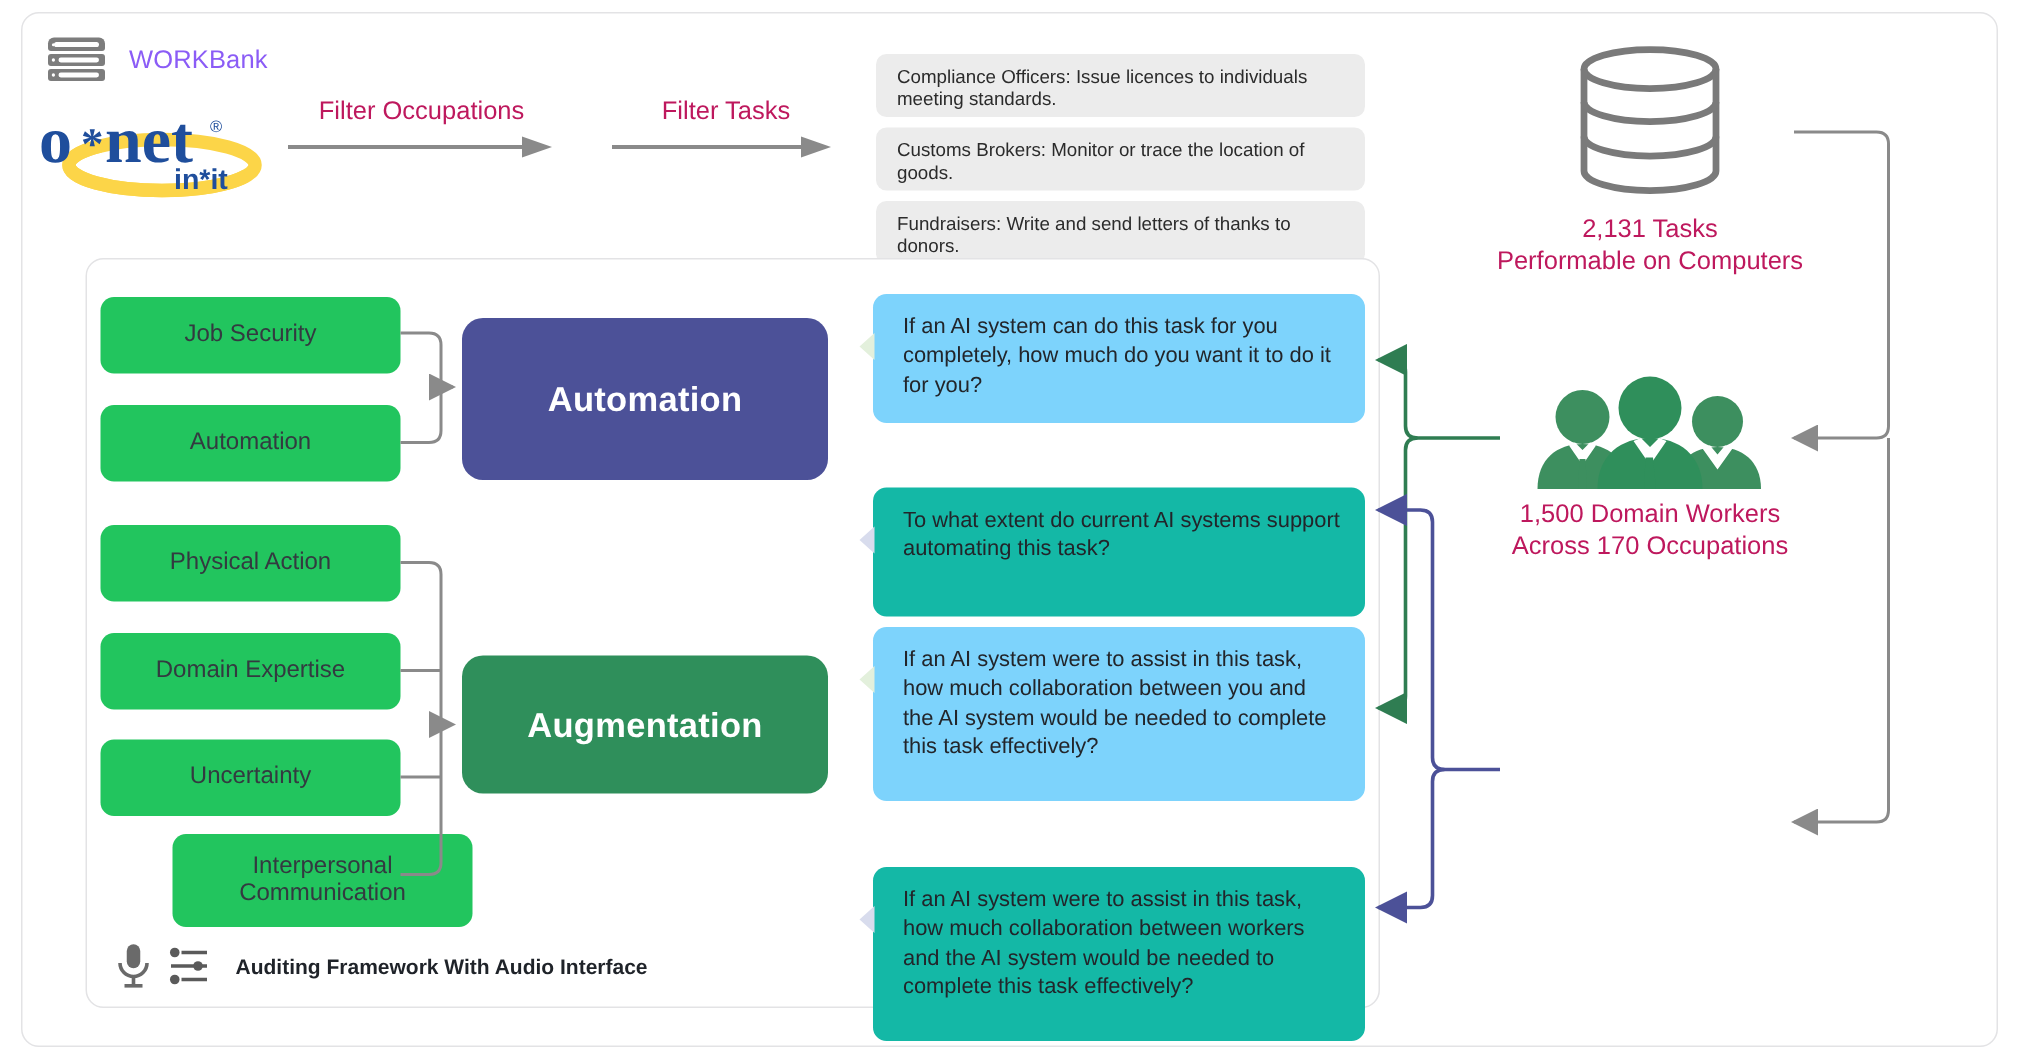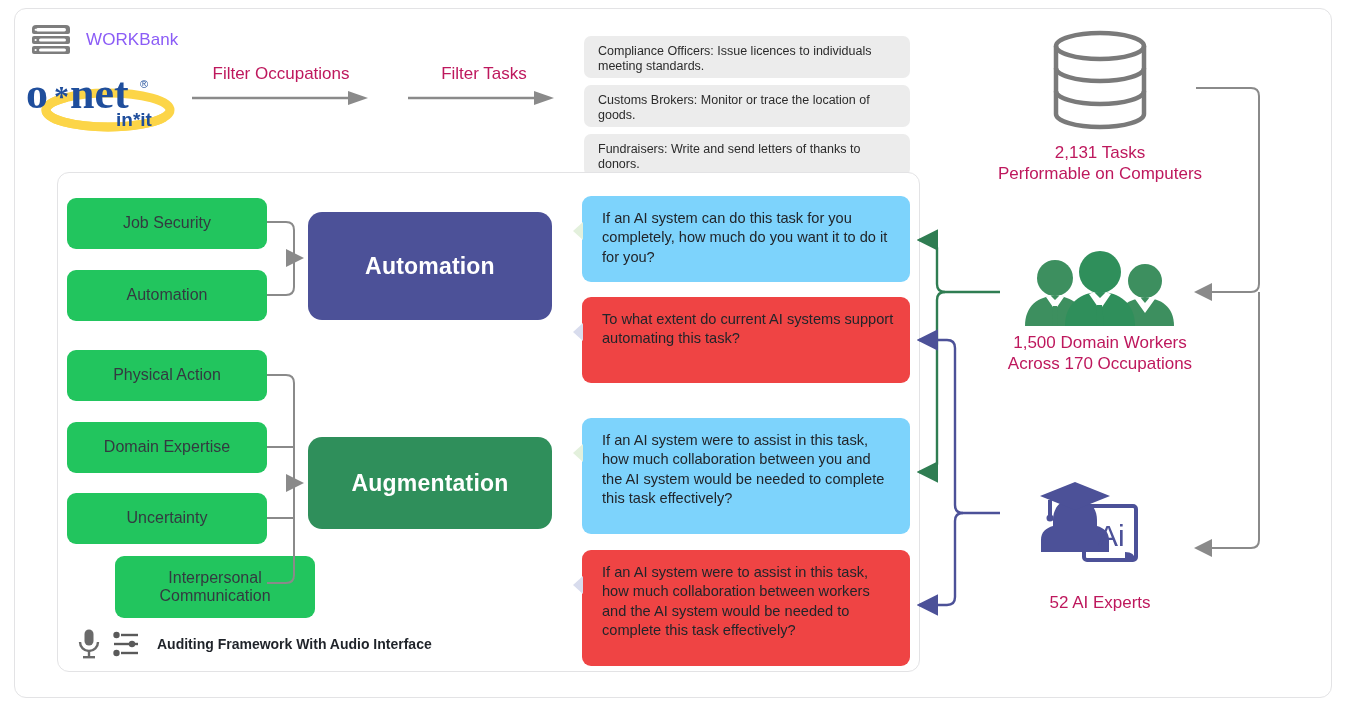--- a/index.html
+++ b/index.html
@@ -89,21 +89,21 @@
   
   .q-bubble {
     position: absolute;
     border-radius: 9px;
     padding: 13px 16px 14px 20px;
     font-size: 14.6px;
     line-height: 1.33;
     color: #22252a;
   }
   .q-green { background: #7dd3fc; }
-  .q-blue  { background: #ef4444; }
+  .q-blue  { background: #14b8a6; margin-top: 28px; }
   .q-tail {
     position: absolute;
     left: -9px;
     width: 0; height: 0;
     border-top: 9px solid transparent;
     border-bottom: 9px solid transparent;
     border-right: 10px solid #e3f0dc;
   }
   .q-blue .q-tail { border-right-color: #d8dced; }
   
@@ -254,34 +254,20 @@
 
       <circle cx="85" cy="24" r="21" fill="#2f8f5b"></circle>
       <path d="M50 78 c0 -23 16 -34 35 -34 c19 0 35 11 35 34 z" fill="#2f8f5b"></path>
       <path d="M74 46 l11 16 l11 -16 l-5 -2 l-6 6 l-6 -6 z" fill="#ffffff"></path>
       <path d="M82 57 l5 0 l2 21 l-8 0 z" fill="#2f8f5b"></path>
     </svg>
     <div class="stat-caption">1,500 Domain Workers
 Across 170 Occupations</div>
   </div>
 
-  <div class="stat-block" style="left:985px; top:478px; width:230px;">
-    <svg width="130" height="110" viewBox="0 0 130 110" style="display:block;margin:0 auto;">
-
-      <path d="M52 28 h46 a3 3 0 0 1 3 3 v48 a3 3 0 0 1 -3 3 h-46 a3 3 0 0 1 -3 -3 v-48 a3 3 0 0 1 3 -3 z" fill="#ffffff" stroke="#4c5198" stroke-width="4"></path>
-      <path d="M90 74 q10 0 10 8 l-10 0 z" fill="#4c5198"></path>
-
-      <path d="M18 42 c0 -13 9 -22 22 -22 c13 0 22 9 22 22 l0 6 c7 2 12 6 12 14 l0 12 l-68 0 l0 -12 c0 -8 5 -12 12 -14 z" fill="#4c5198"></path>
-      <path d="M5 18 L40 4 L75 18 L40 32 Z" fill="#4c5198"></path>
-      <path d="M13 22 l0 16 a2 2 0 0 0 4 0 l0 -16 z" fill="#4c5198"></path>
-      <circle cx="15" cy="40" r="3.5" fill="#4c5198"></circle>
-      <text x="63" y="68" font-family="'Liberation Sans', sans-serif" font-size="30" fill="#4c5198">Ai</text>
-    </svg>
-    <div class="stat-caption">52 AI Experts</div>
-  </div>
 
   <svg class="wires" width="1345" height="707" viewBox="0 0 1345 707">
     <defs>
       <marker id="arrGray" markerWidth="9" markerHeight="9" refX="8" refY="4.5" orient="auto">
         <path d="M0 0 L9 4.5 L0 9 Z" fill="#8a8a8a"></path>
       </marker>
       <marker id="arrGrayL" markerWidth="9" markerHeight="9" refX="8" refY="4.5" orient="auto">
         <path d="M0 0 L9 4.5 L0 9 Z" fill="#8a8a8a"></path>
       </marker>
       <marker id="arrGreen" markerWidth="9" markerHeight="9" refX="8" refY="4.5" orient="auto">

